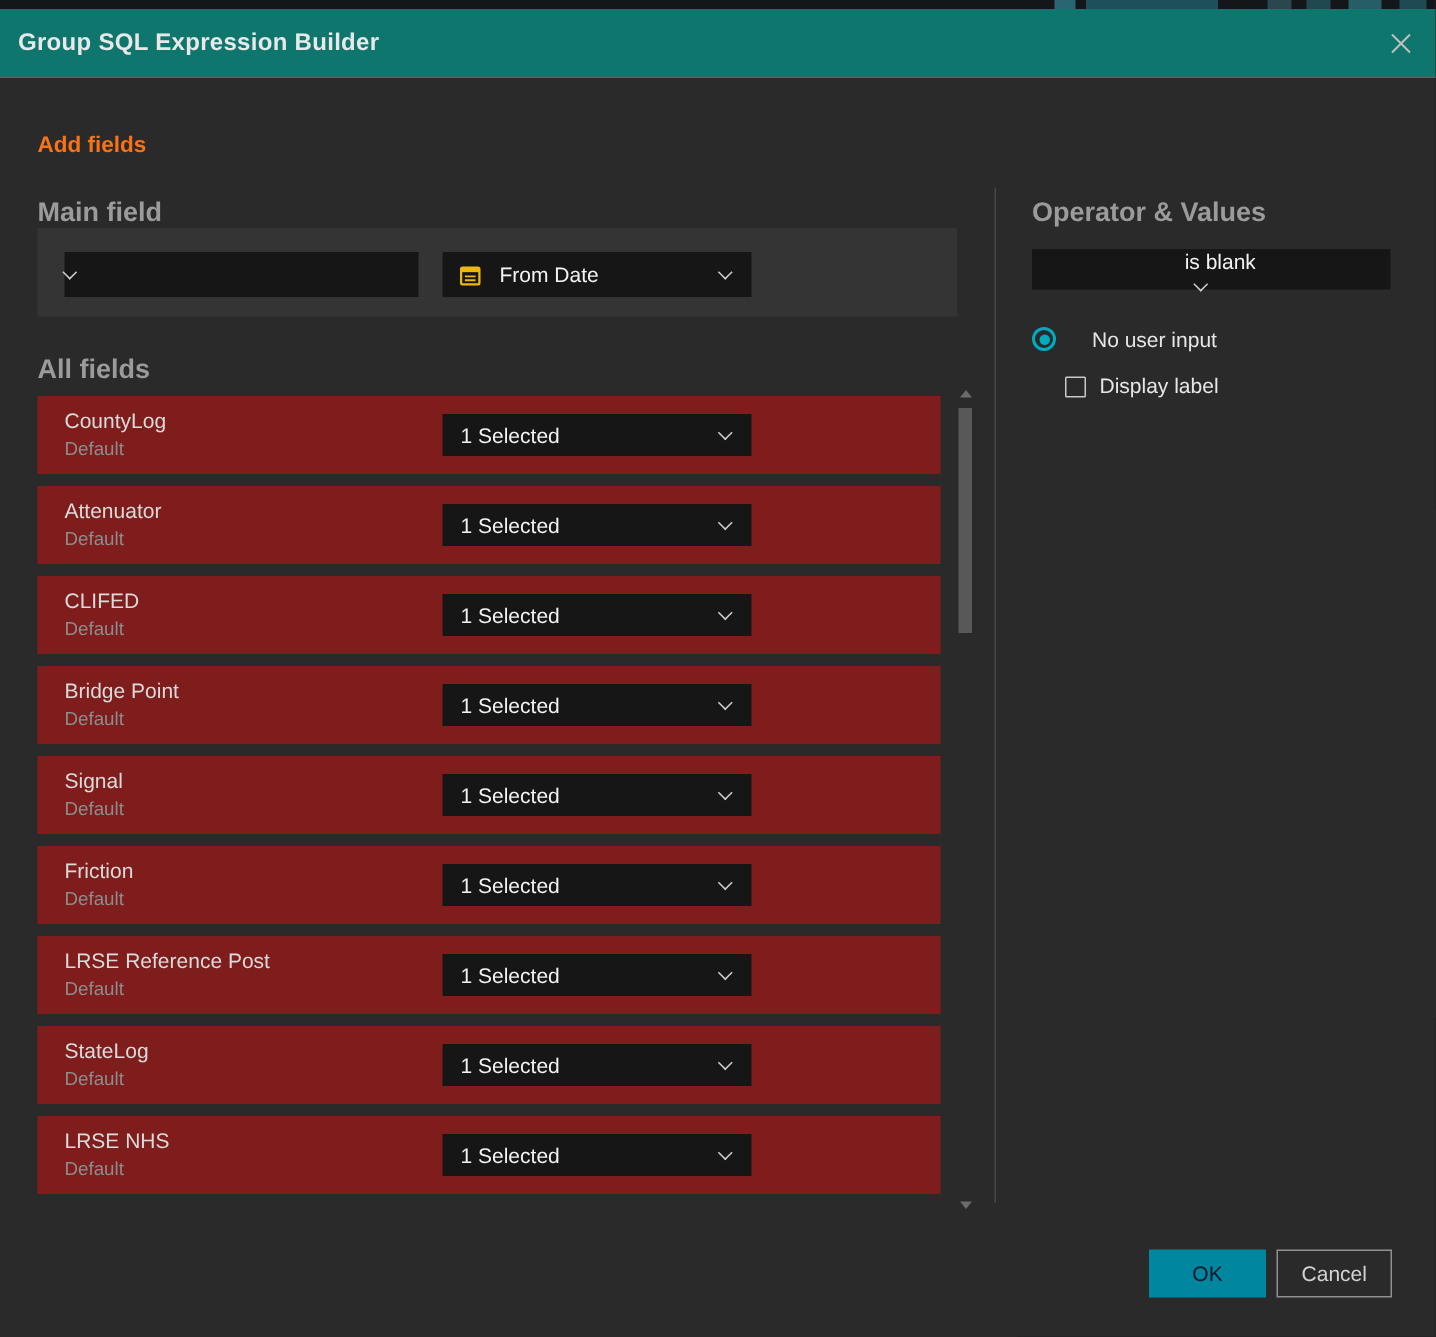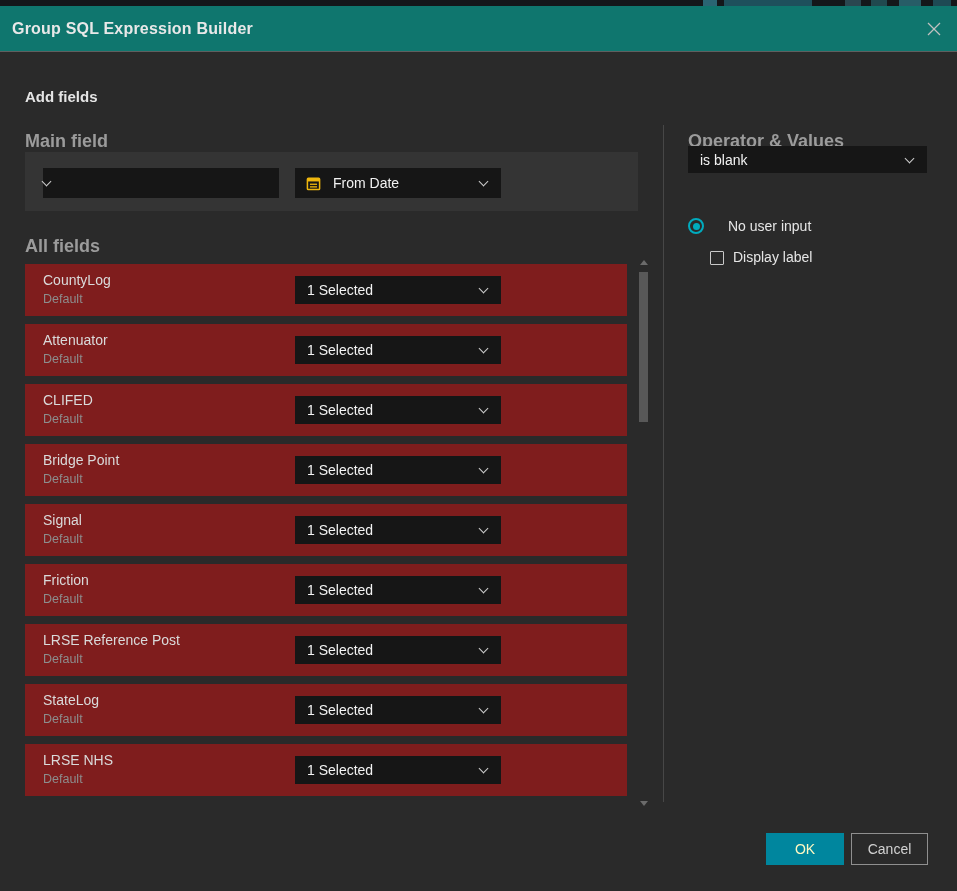--- a/index.html
+++ b/index.html
@@ -30,21 +30,21 @@
     position:absolute;left:12px;top:0;line-height:46px;
     font-size:16px;font-weight:bold;color:#e8e8e8;letter-spacing:.2px;
   }
   .close-btn{
     position:absolute;right:12px;top:12px;width:22px;height:22px;
     display:flex;align-items:center;justify-content:center;cursor:pointer;
   }
 
   .section-title{
     position:absolute;left:25px;top:82px;
-    font-size:15px;font-weight:bold;color:#e5e5e5;
+    font-size:15px;font-weight:bold;color:#f97316;
   }
   .group-label{
     font-size:18px;font-weight:bold;color:#9b9b9b;position:absolute;
   }
   .lbl-main{left:25px;top:125px;}
   .lbl-all{left:25px;top:230px;}
   .lbl-operator{left:688px;top:125px;}
 
   
   .main-panel{
@@ -83,39 +83,39 @@
     border-right:4px solid transparent;cursor:pointer;
   }
   .sb-arrow-up{top:4px;border-bottom:5px solid #6b6b6b;}
   .sb-arrow-down{bottom:2px;border-top:5px solid #6b6b6b;}
   .sb-thumb{position:absolute;left:2px;top:16px;width:9px;height:150px;background:#585858;cursor:grab;}
 
   
   .v-divider{position:absolute;left:663px;top:119px;width:1px;height:677px;background:#474747;}
 
   
-  .op-select{left:688px;top:140px;width:239px;height:27px;}
+  .op-select{left:688px;top:160px;width:239px;height:27px;flex-direction:column;}
   .radio-row{position:absolute;left:688px;top:212px;display:flex;align-items:center;cursor:pointer;}
   .radio{
     width:16px;height:16px;border:2.5px solid var(--radio-teal);border-radius:50%;
     display:flex;align-items:center;justify-content:center;flex:none;background:#2A2A2A;
   }
   .radio-dot{width:7px;height:7px;border-radius:50%;background:var(--radio-teal);}
   .radio-row .opt-label{margin-left:24px;font-size:14px;color:#e6e6e6;}
   .check-row{position:absolute;left:710px;top:243px;display:flex;align-items:flex-end;cursor:pointer;}
   .checkbox{width:14px;height:14px;border:1.5px solid #c9c9c9;border-radius:1px;flex:none;background:transparent;}
   .check-row .opt-label{margin-left:9px;font-size:14px;color:#e6e6e6;}
 
   
   .btn{
     position:absolute;top:827px;height:32px;font-size:14px;
     display:flex;align-items:center;justify-content:center;cursor:pointer;
     font-family:"Liberation Sans", sans-serif;
   }
-  .btn-ok{left:766px;width:78px;background:var(--accent-teal);color:#fef9c3;border:none;}
+  .btn-ok{left:766px;width:78px;background:var(--accent-teal);color:#0f172a;border:none;}
   .btn-cancel{left:851px;width:77px;background:transparent;color:#d2d2d2;border:1px solid #8f8f8f;}
 </style>
 </head>
 <body>
 
 <div class="app-sliver">
   <span class="seg" style="left:703px;width:14px;background:#2a6573"></span>
   <span class="seg" style="left:724px;width:88px;background:#1e505c"></span>
   <span class="seg" style="left:845px;width:16px;background:#2a4750"></span>
   <span class="seg" style="left:871px;width:16px;background:#20494f"></span>

